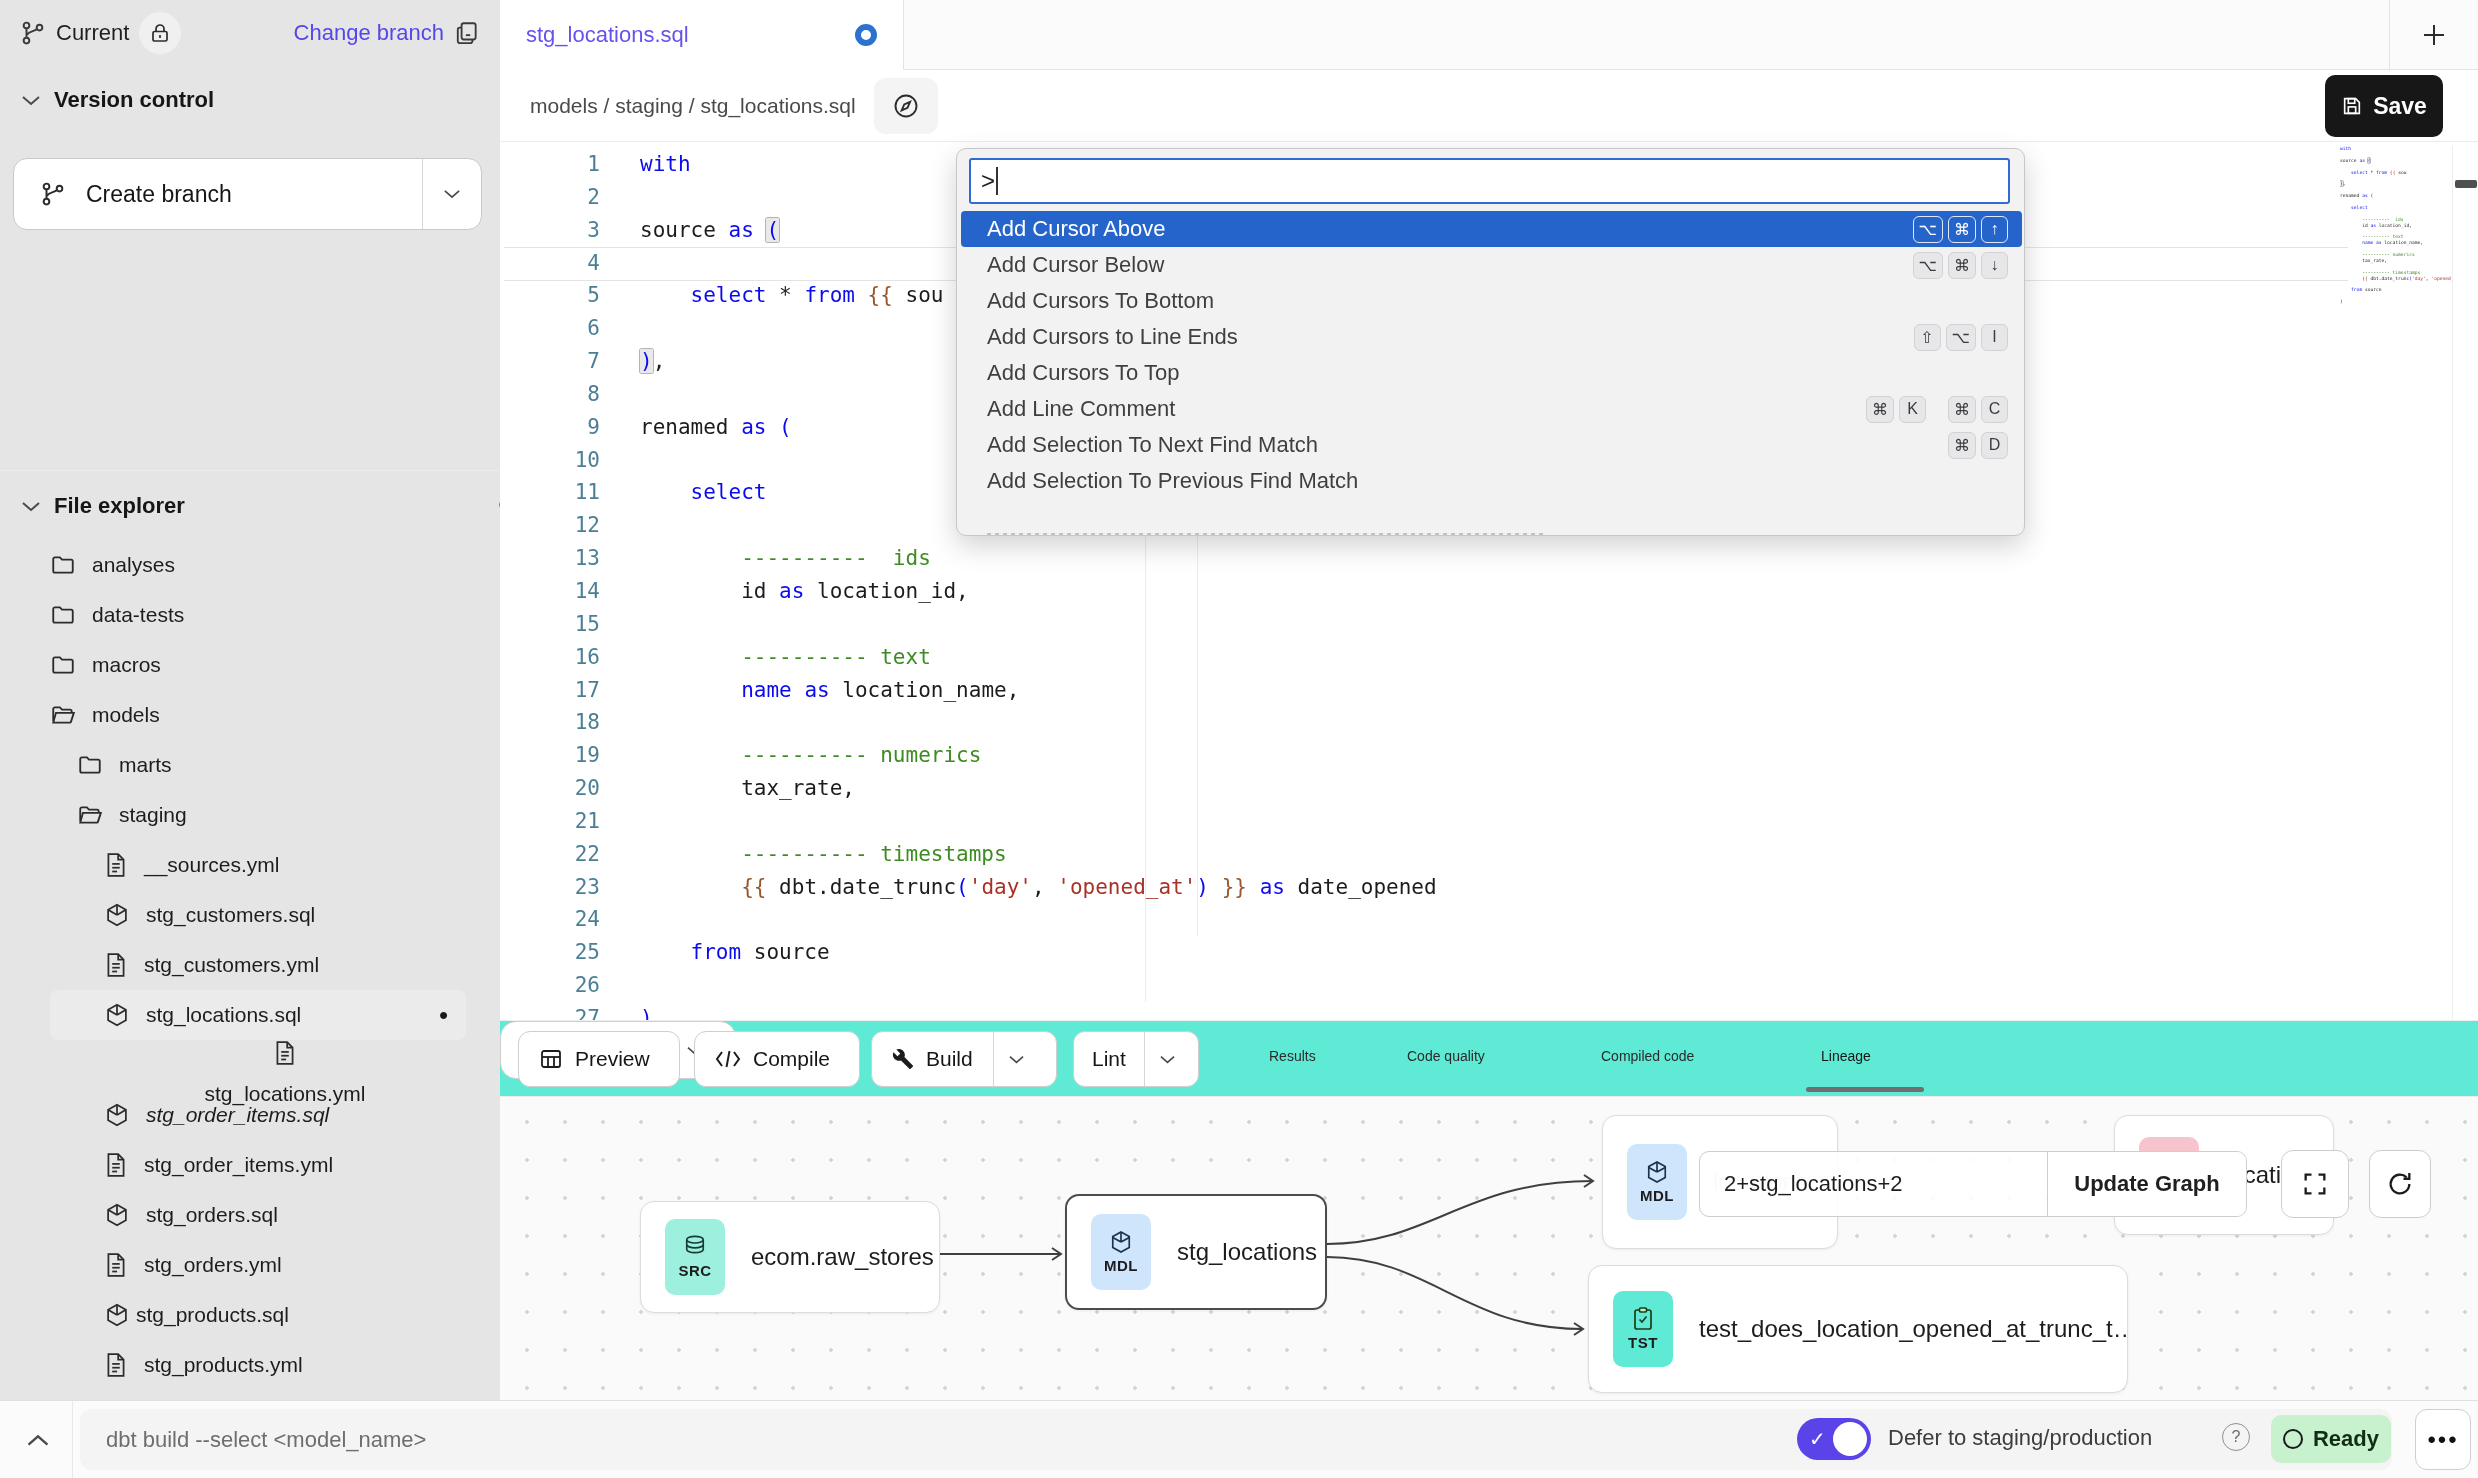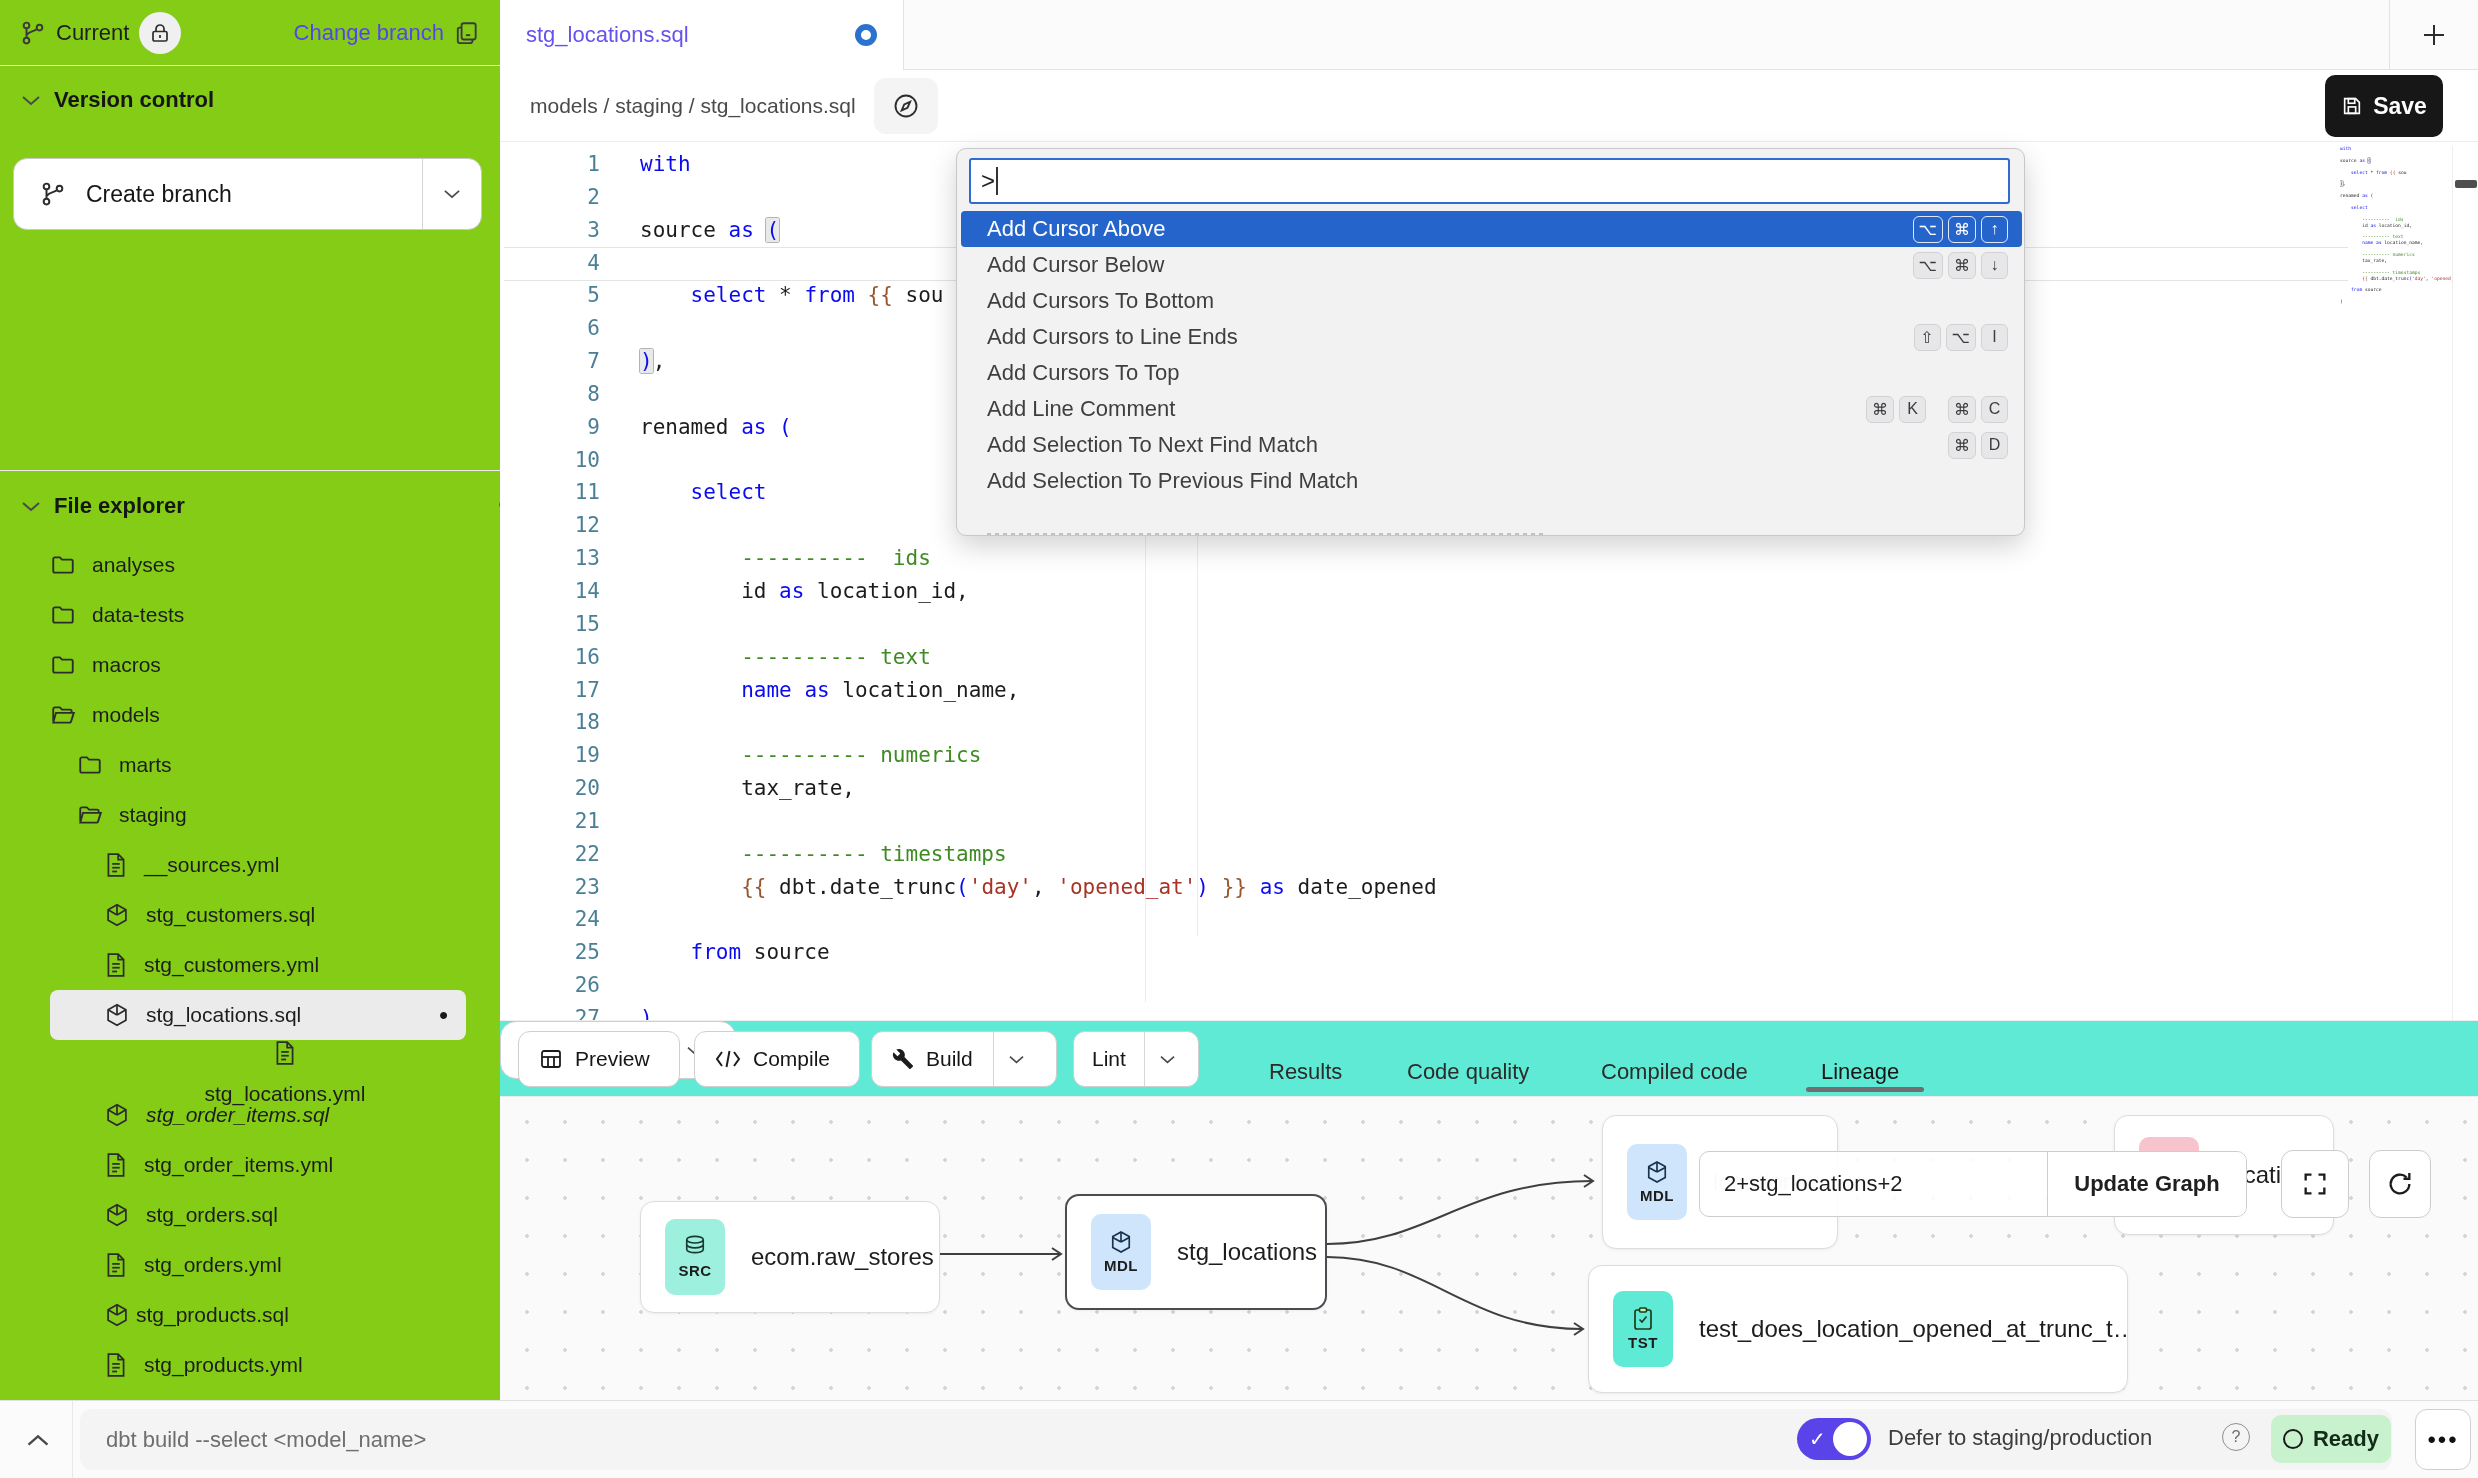--- a/index.html
+++ b/index.html
@@ -2,21 +2,21 @@
 <html><head>
 <meta charset="utf-8">
 <style>
   html,body{margin:0;padding:0;}
   body{width:2478px;height:1478px;position:relative;overflow:hidden;background:#fff;
        font-family:"Liberation Sans", sans-serif;color:#1f1f1f;-webkit-font-smoothing:antialiased;}
   .abs{position:absolute;}
   svg{display:block;}
 
   
-  #sidebar{left:0;top:0;width:500px;height:1400px;background:#84cc16;border-right:1px solid #e3e3e3;}
+  #sidebar{left:0;top:0;width:500px;height:1400px;background:#e5e5e5;border-right:1px solid #e3e3e3;}
   #branch-bar{left:0;top:0;width:500px;height:66px;border-bottom:1px solid #e7e7e7;display:flex;align-items:center;padding:0 20px;box-sizing:border-box;gap:10px;}
   #branch-bar .lbl{font-size:22px;color:#1f1f1f;}
   .lock-badge{width:42px;height:42px;border-radius:50%;background:#f0f0f0;display:flex;align-items:center;justify-content:center;}
   #change-branch{color:#5646ea;font-size:22px;font-weight:500;margin-left:auto;}
   .sec-head{display:flex;align-items:center;gap:14px;padding:0 22px;height:56px;font-size:22px;font-weight:700;color:#161616;text-align:right;}
   #vc-head{left:0;top:72px;width:500px;}
   #create-branch{left:13px;top:158px;width:469px;height:72px;border:1.5px solid #c9c9c9;border-radius:14px;display:flex;align-items:center;background:#fff;box-sizing:border-box;}
   #create-branch .main{flex:1;display:flex;align-items:center;gap:20px;padding-left:26px;font-size:23px;color:#161616;}
   #create-branch .drop{width:58px;height:100%;border-left:1px solid #d6d6d6;display:flex;align-items:center;justify-content:center;}
   #fe-sep{left:0;top:470px;width:500px;height:0;border-top:1px solid #ececec;}
@@ -68,21 +68,21 @@
        display:flex;align-items:center;justify-content:center;font-size:16px;box-sizing:border-box;}
   .prow.sel .kbd{background:transparent;border:1.5px solid rgba(255,255,255,0.85);color:#fff;}
   #palette-sliver{position:absolute;left:30px;top:384px;width:560px;height:5px;opacity:.55;
        background:repeating-linear-gradient(90deg,#9a9a9a 0 4px,transparent 4px 8px);}
 
   
   #toolbar{left:500px;top:1020px;width:1978px;height:76px;background:#5eead4;border-top:1px solid #eee;box-sizing:border-box;}
   .tbtn{position:absolute;top:10px;height:56px;border:1.5px solid #cfcfcf;border-radius:12px;background:#fff;display:flex;align-items:center;box-sizing:border-box;font-size:21px;color:#161616;}
   .tbtn .seg{display:flex;align-items:center;gap:12px;padding:0 20px;height:100%;}
   .tbtn .chev{border-left:1px solid #d6d6d6;width:46px;height:100%;display:flex;align-items:center;justify-content:center;}
-  .ptab{position:absolute;top:16px;height:70px;display:flex;align-items:center;font-size:22px;color:#2b2b2b;}
+  .ptab{position:absolute;top:0;height:70px;display:flex;align-items:center;font-size:14px;color:#2b2b2b;}
   #tab-underline{left:1806px;top:66px;width:118px;height:5px;background:#6f6f6f;border-radius:3px;}
   #copilot-btn{left:2222px;top:6px;width:236px;height:58px;border:1.5px solid #cfcfcf;border-radius:16px;background:#fff;display:flex;align-items:center;justify-content:center;gap:10px;font-size:22px;color:#161616;box-sizing:border-box;}
 
   
   #lineage{left:500px;top:1096px;width:1978px;height:304px;background:#fafafa;border-top:1px solid #ececec;box-sizing:border-box;
     background-image:radial-gradient(circle,#d6d6d6 1.6px,transparent 1.9px);background-size:38px 38px;background-position:8px 6px;overflow:hidden;}
   .lnode{position:absolute;background:#fff;border:1.5px solid #dcdcdc;border-radius:14px;box-shadow:0 1px 3px rgba(0,0,0,0.06);display:flex;align-items:center;gap:26px;padding-left:24px;box-sizing:border-box;}
   .lnode .nlabel{font-size:24px;color:#1d1d1d;white-space:nowrap;overflow:hidden;}
   .badge{width:60px;height:76px;border-radius:10px;display:flex;flex-direction:column;align-items:center;justify-content:center;gap:3px;flex:0 0 auto;}
   .badge .bt{font-size:15px;font-weight:600;letter-spacing:.5px;color:#1c1c1c;}

